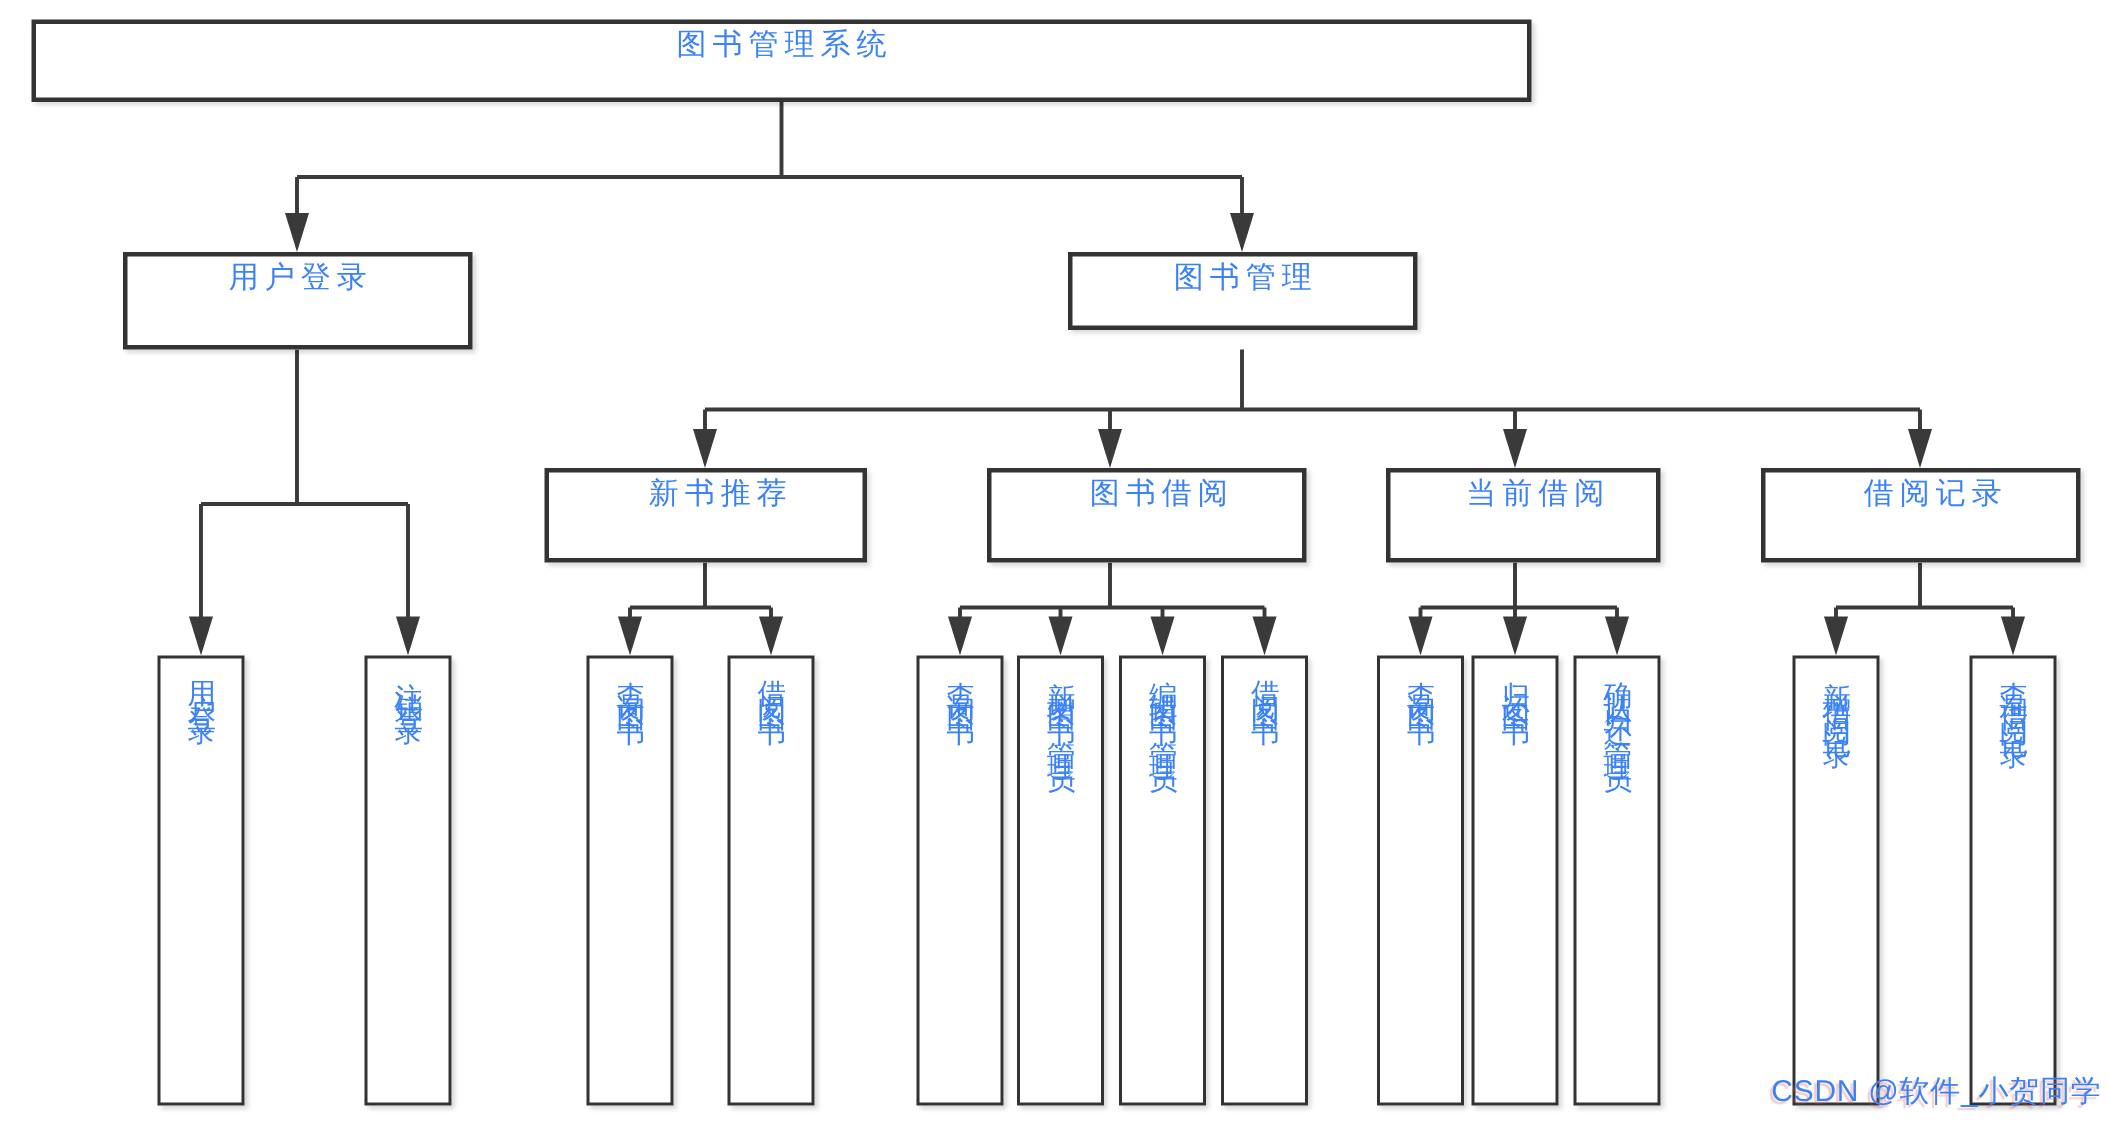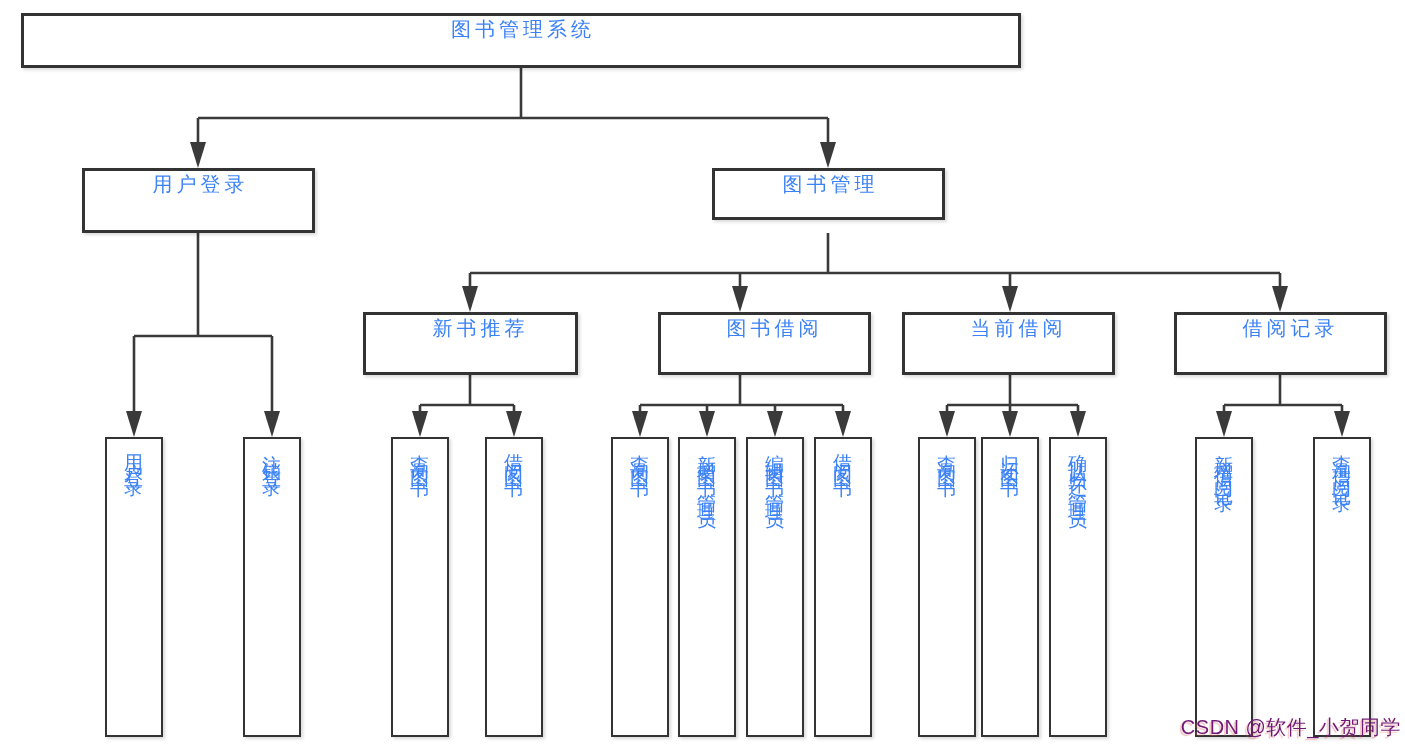--- a/index.html
+++ b/index.html
@@ -38,21 +38,21 @@
     letter-spacing: 4px;
     padding-left: 4px;
     white-space: nowrap;
   }
   .root  { left: 21px;  top: 13px;  width: 1000px; height: 55px; }
   .l2a   { left: 82px;  top: 168px; width: 233px;  height: 65px; }
   .l2b   { left: 712px; top: 168px; width: 233px;  height: 52px; }
   .l3    { top: 312px; height: 63px; padding-left: 16px; }
   .l3a   { left: 363px;  width: 215px; }
   .l3b   { left: 634px;  width: 213px; margin-left: 24px; }
-  .l3c   { left: 902px;  width: 213px; }
+  .l3c   { left: 924px;  width: 183px; }
   .l3d   { left: 1174px; width: 213px; }
   .leaf {
     top: 437px;
     width: 58px;
     height: 300px;
     border-width: 2.5px;
   }
   .vlabel {
     writing-mode: vertical-rl;
     text-orientation: mixed;
@@ -60,21 +60,21 @@
     letter-spacing: 8px;
     line-height: 1;
     white-space: nowrap;
   }
   .watermark {
     position: absolute;
     right: 4px;
     bottom: 6px;
     font-size: 20px;
     letter-spacing: 0.5px;
-    color: #701a75;
+    color: #3b82f6;
     text-shadow: -2px 2px 1px rgba(220, 90, 90, 0.35);
     white-space: nowrap;
   }
 </style>
 </head>
 <body>
 
 <div class="stage">
 
   <svg class="wires" viewBox="0 0 1405 747" xmlns="http://www.w3.org/2000/svg">

